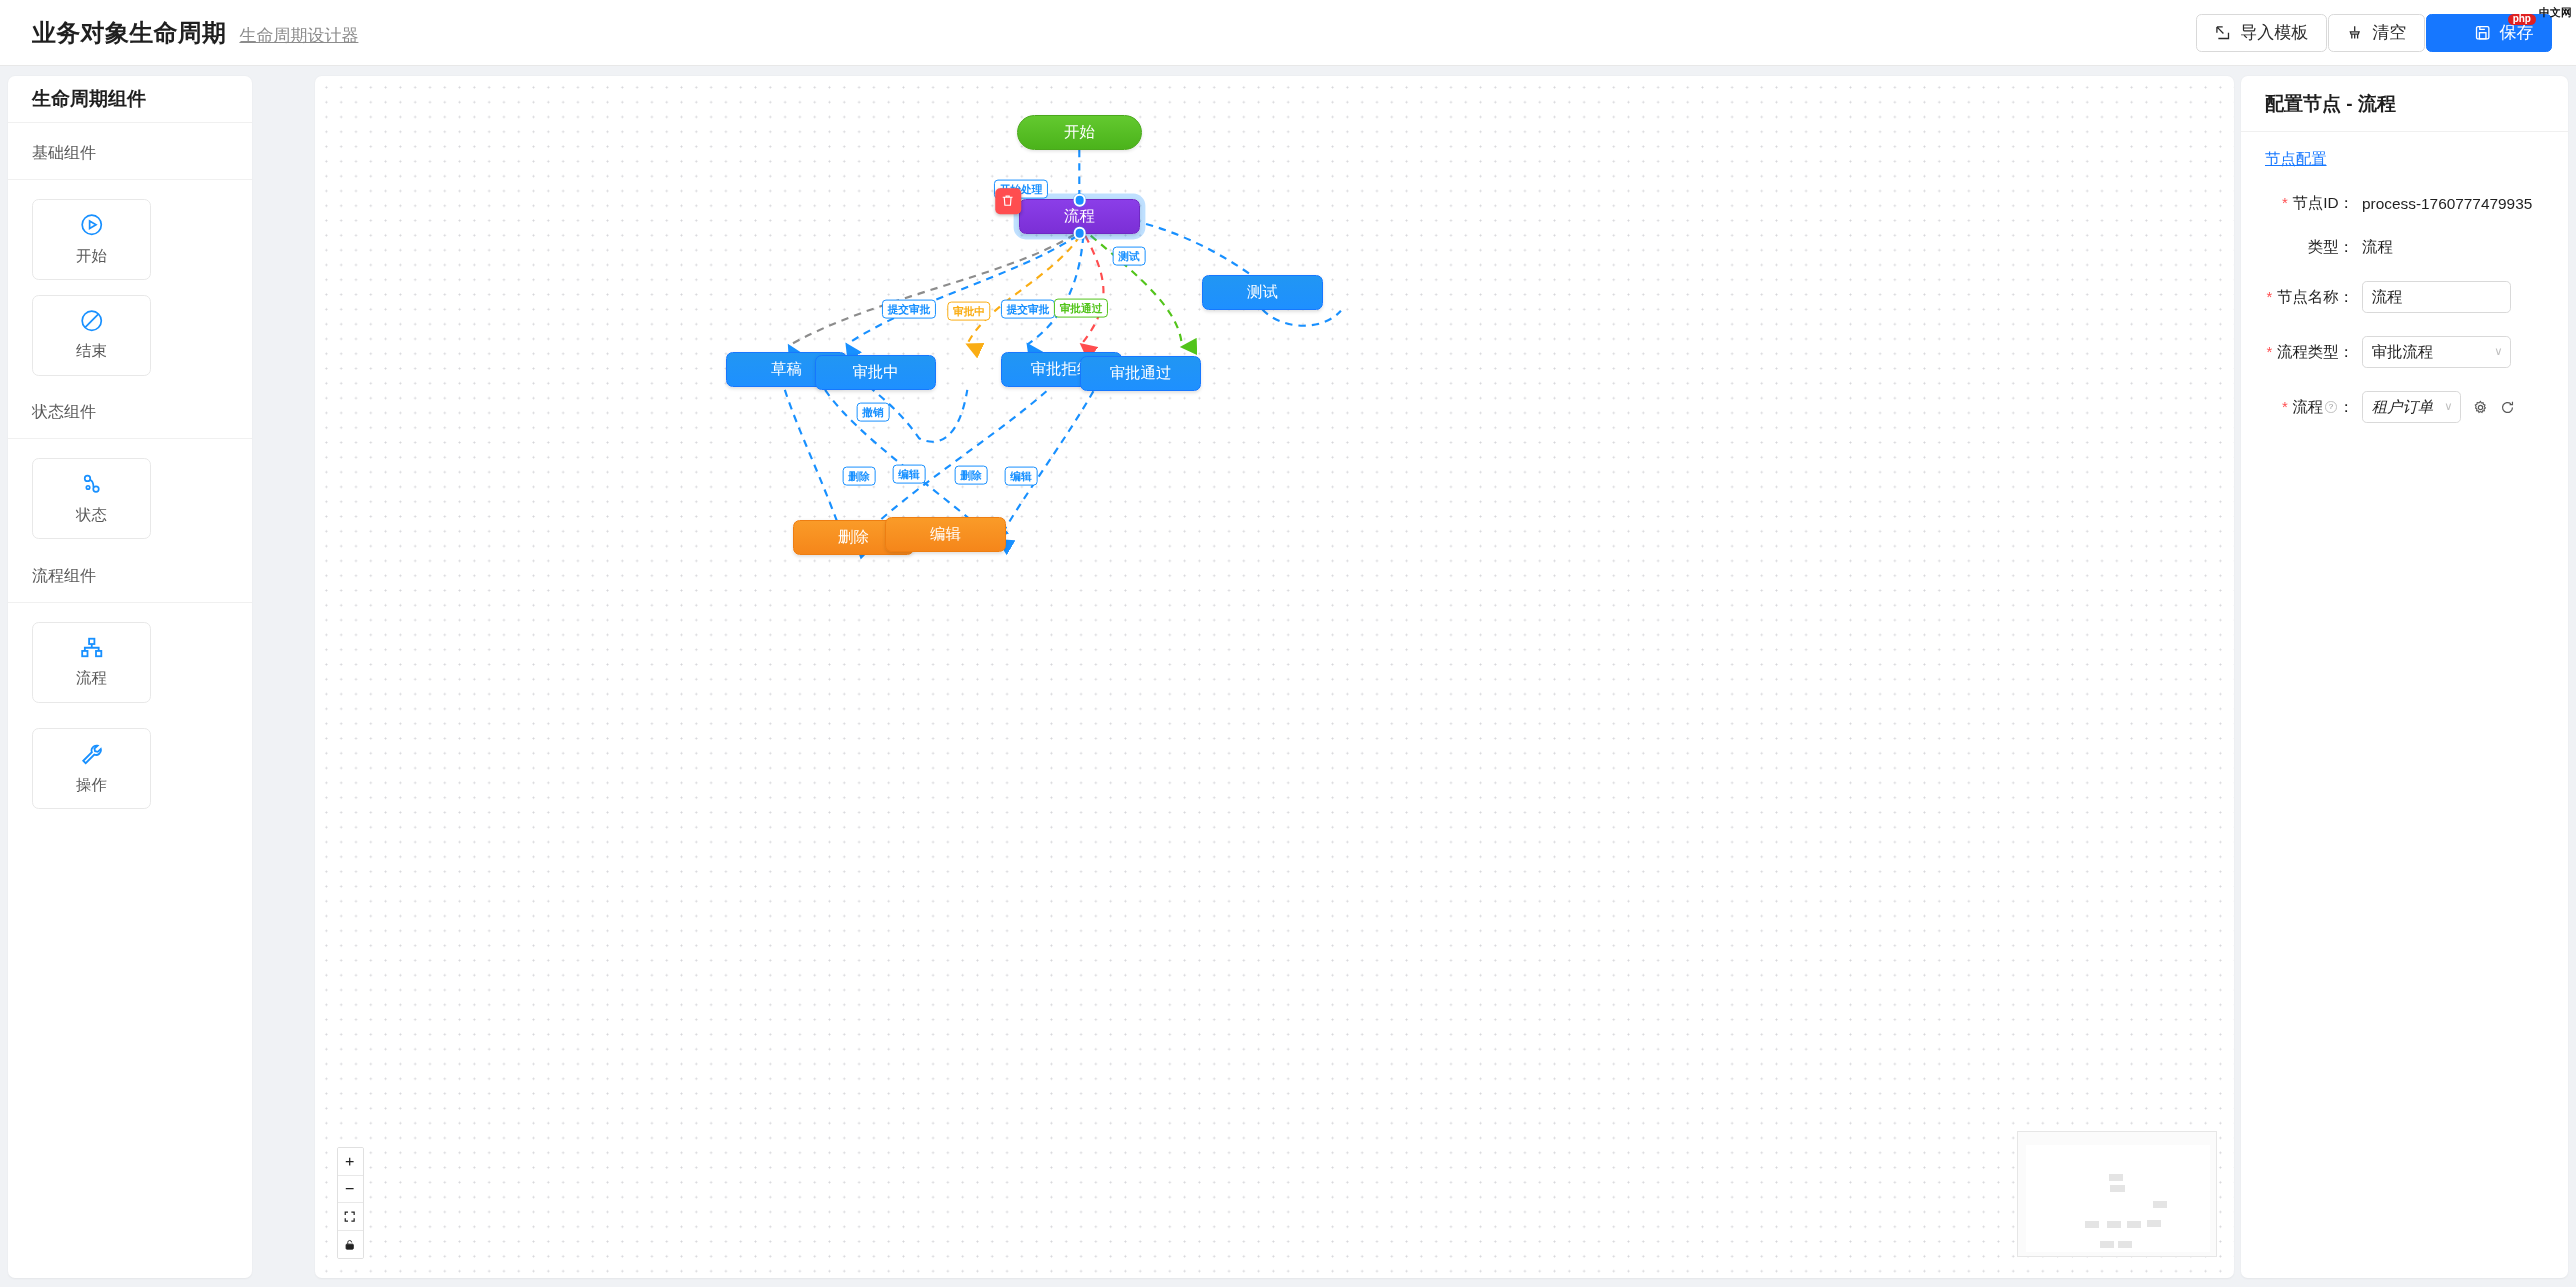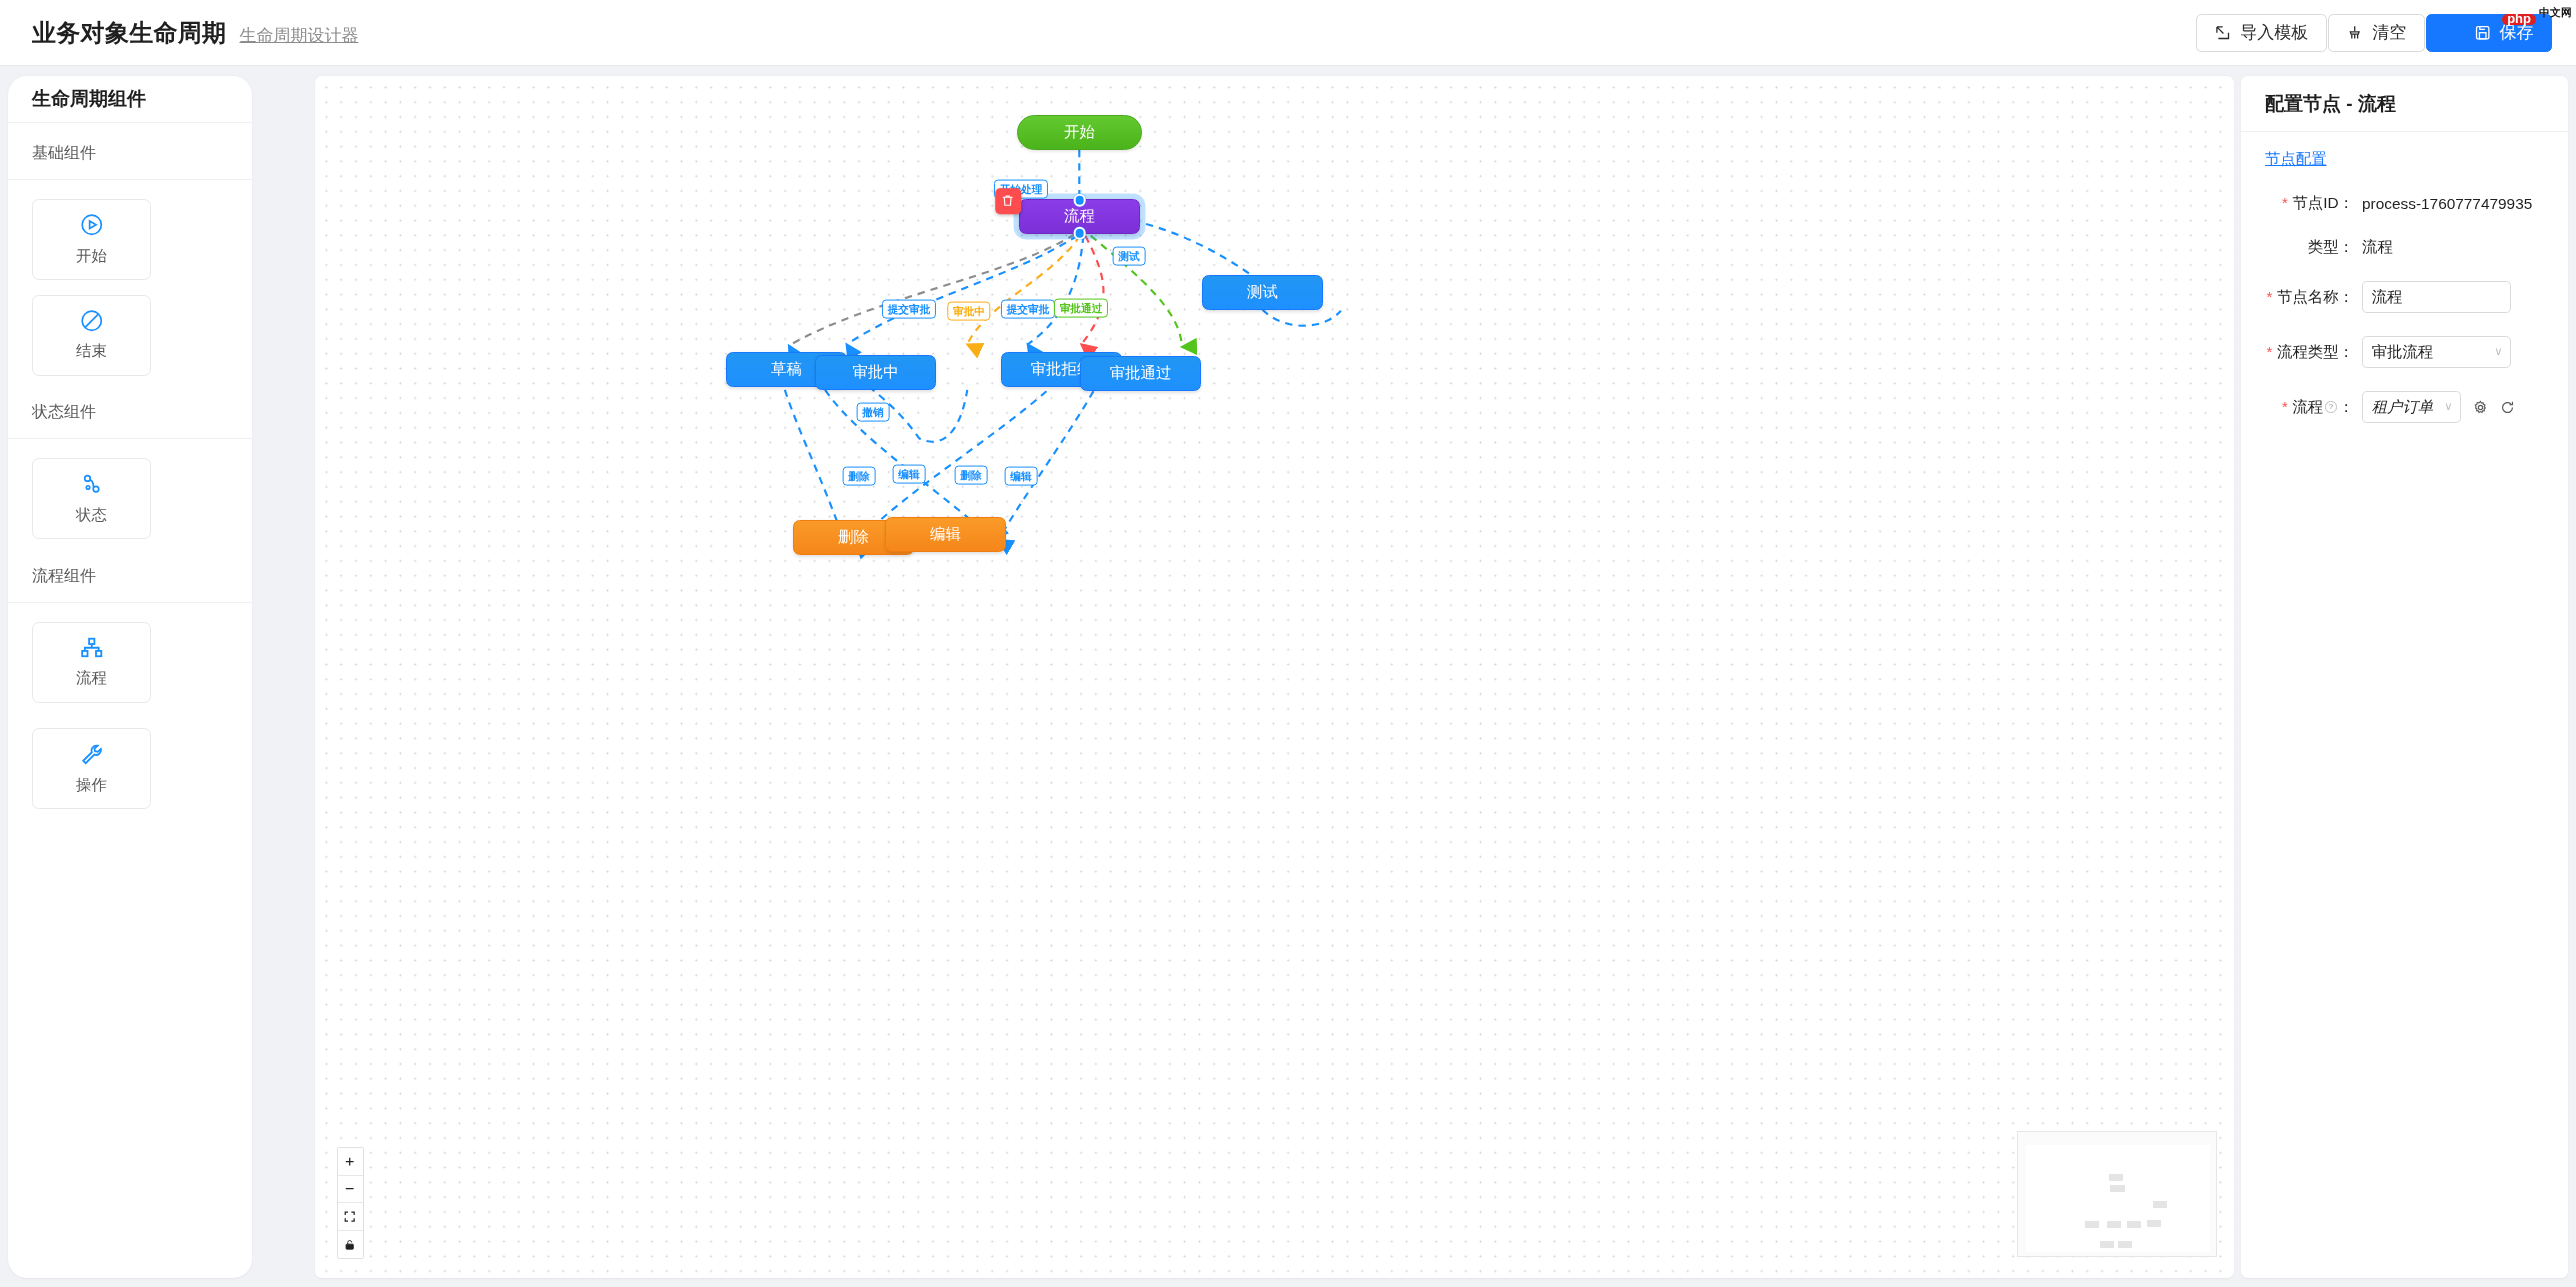--- a/index.html
+++ b/index.html
@@ -35,32 +35,32 @@
   }
   .tb-btn.primary { background: #1677ff; border-color: #1677ff; color: #ffffff; padding-left: 47px; }
   .tb-ico { width: 17.4px; height: 17.4px; display: block; flex: none; }
 
   .watermark {
     position: absolute; right: 4px; top: 0.7px;
     display: flex; align-items: center; gap: 3.4px;
     pointer-events: none;
   }
   .wm-badge {
-    background: #e02020; color: #fff; font-size: 13px; font-weight: bold;
+    background: #e02020; color: #fff; font-size: 10px; font-weight: bold;
     border-radius: 6px; padding: 0.7px 4.7px; line-height: 10px;
     font-family: "Liberation Sans", sans-serif;
     margin-top: 13px;
   }
   .wm-text { font-size: 10.7px; color: #111; font-weight: bold; letter-spacing: 0.3px; }
 
   
   .sidebar {
     position: absolute; left: 8px; top: 76px;
     width: 244px; height: 1202px;
-    background: #ffffff; border-radius: 19px;
+    background: #ffffff; border-radius: 7px;
     box-shadow: 0 0.7px 2px rgba(0,0,0,0.05);
     overflow: hidden;
   }
   .sidebar-head {
     height: 47px; display: flex; align-items: center;
     padding-left: 24px;
     border-bottom: 0.7px solid #f0f0f0;
     font-size: 19px; font-weight: bold; color: #1f1f1f;
   }
   .sb-group-title {

